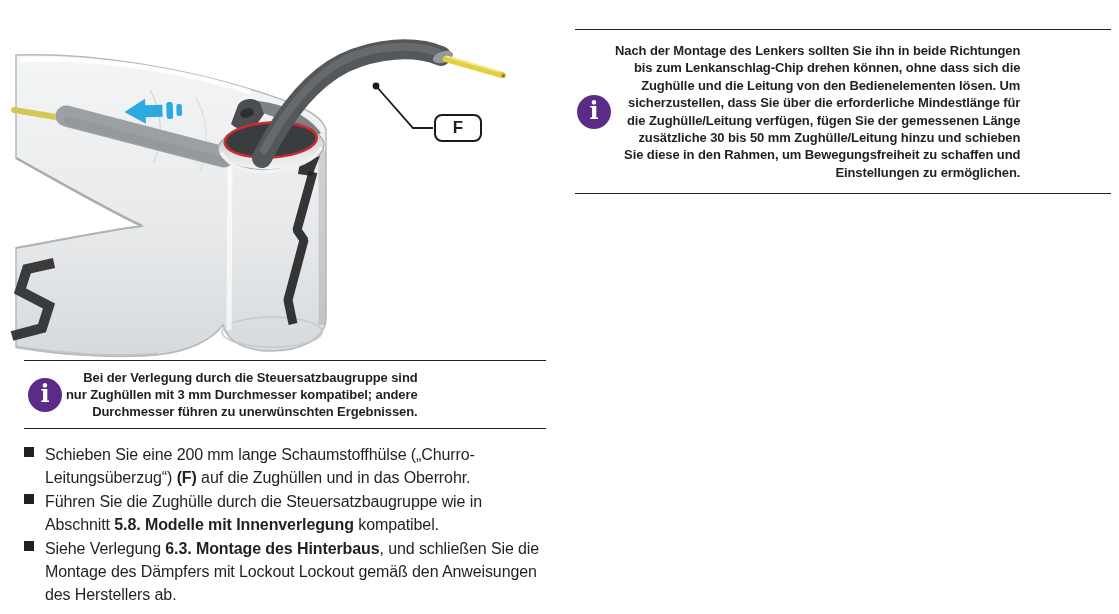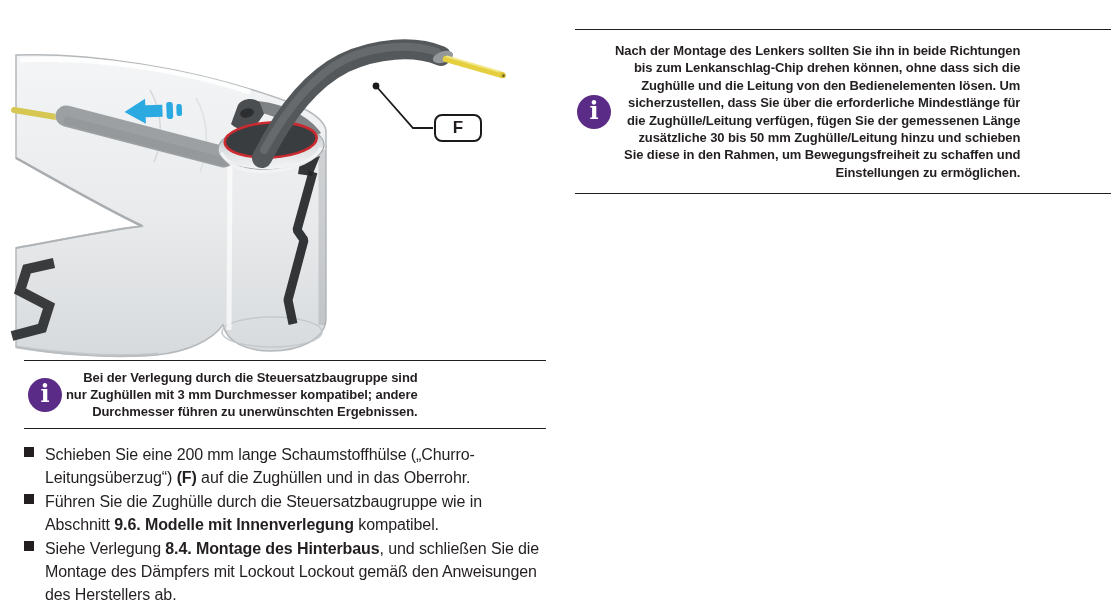--- a/index.html
+++ b/index.html
@@ -162,19 +162,19 @@
     <div class="info-icon">i</div>
     <div class="info-text">Bei der Verlegung durch die Steuersatzbaugruppe sind
 nur Zughüllen mit 3 mm Durchmesser kompatibel; andere
 Durchmesser führen zu unerwünschten Ergebnissen.</div>
   </div>
 
   <ul class="bullets">
       <li><span class="seg">Schieben Sie eine 200 mm lange Schaumstoffhülse („Churro-
 Leitungsüberzug“) </span><span class="seg b">(F)</span><span class="seg"> auf die Zughüllen und in das Oberrohr.</span></li>
       <li><span class="seg">Führen Sie die Zughülle durch die Steuersatzbaugruppe wie in
-Abschnitt </span><span class="seg b">9.6. Modelle mit Innenverlegung</span><span class="seg"> kompatibel.</span></li>
-      <li><span class="seg">Siehe Verlegung </span><span class="seg b">8.4. Montage des Hinterbaus</span><span class="seg">, und schließen Sie die
+Abschnitt </span><span class="seg b">5.8. Modelle mit Innenverlegung</span><span class="seg"> kompatibel.</span></li>
+      <li><span class="seg">Siehe Verlegung </span><span class="seg b">6.3. Montage des Hinterbaus</span><span class="seg">, und schließen Sie die
 Montage des Dämpfers mit Lockout Lockout gemäß den Anweisungen
 des Herstellers ab.</span></li>
     </ul>
 
 </div>
 
 </body></html>

